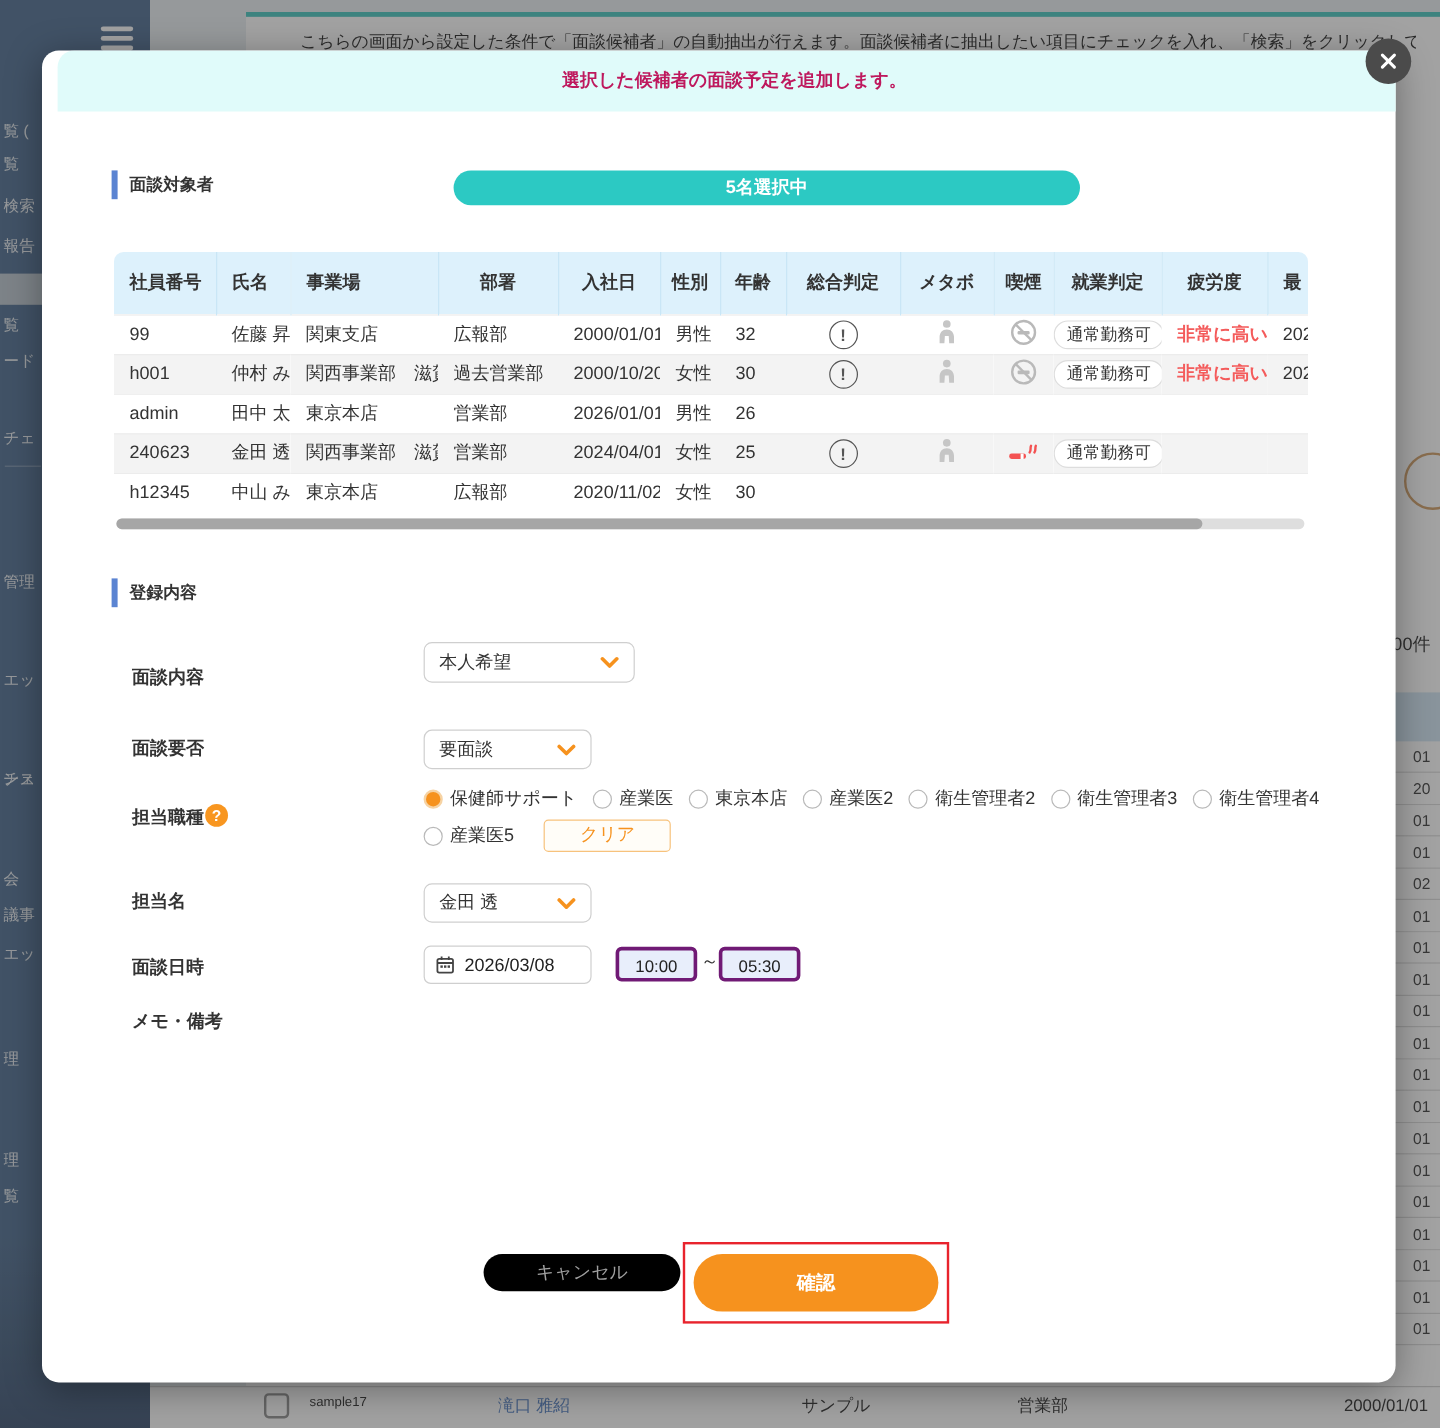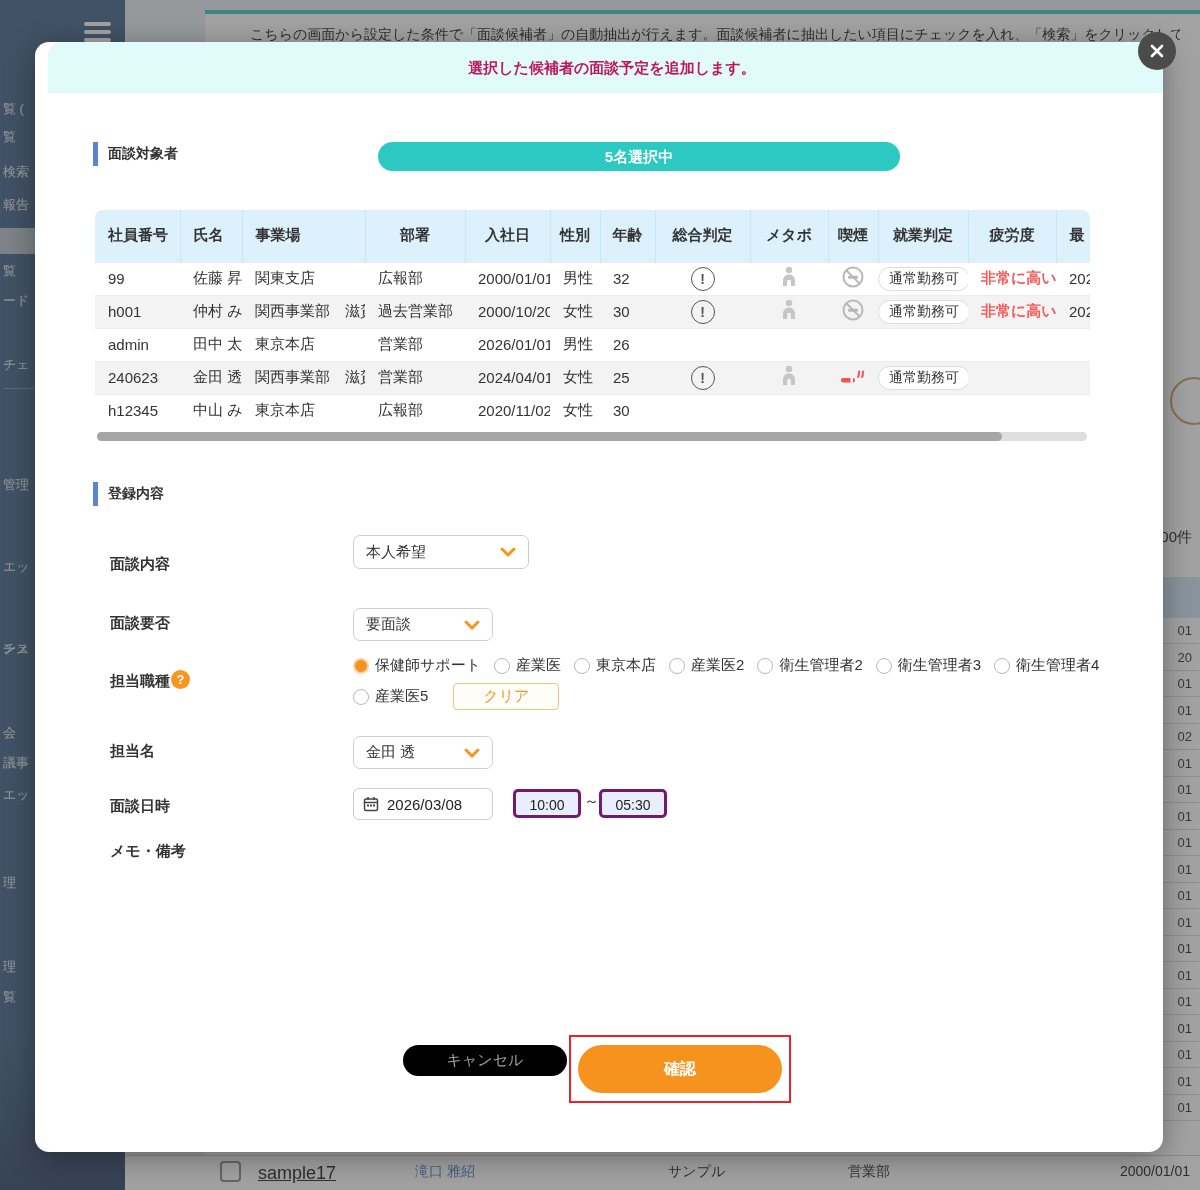--- a/index.html
+++ b/index.html
@@ -153,21 +153,21 @@
       <div class="bg-row" style="top: 989px;">01</div>
       <div class="bg-row" style="top: 1015.5px;">01</div>
       <div class="bg-row" style="top: 1042px;">01</div>
       <div class="bg-row" style="top: 1068.5px;">01</div>
       <div class="bg-row" style="top: 1095px;">01</div>
     </div>
   <div class="bg-circle-btn"></div>
 
   <div class="bg-bottom-row"></div>
   <div class="bg-checkbox"></div>
-  <div class="cell abs" style="left:258px; top:1163px; font-size:18px; color:#222;text-decoration:underline;">sample17</div>
+  <div class="cell abs" style="left:258px; top:1163px; font-size:11px; color:#222;">sample17</div>
   <div class="cell abs bg-link" style="left:415px; top:1163px; font-size:14px;">滝口 雅紹</div>
   <div class="cell abs" style="left:668px; top:1163px; font-size:14px; color:#222;">サンプル</div>
   <div class="cell abs" style="left:848px; top:1163px; font-size:14px; color:#222;">営業部</div>
   <div class="cell abs" style="left:1090px; top:1163px; width:100px; text-align:right; font-size:14px; color:#222;">2000/01/01</div>
 </div>
 
 <div id="overlay"></div>
 
 <div id="modal">
   <div class="banner">選択した候補者の面談予定を追加します。</div>

